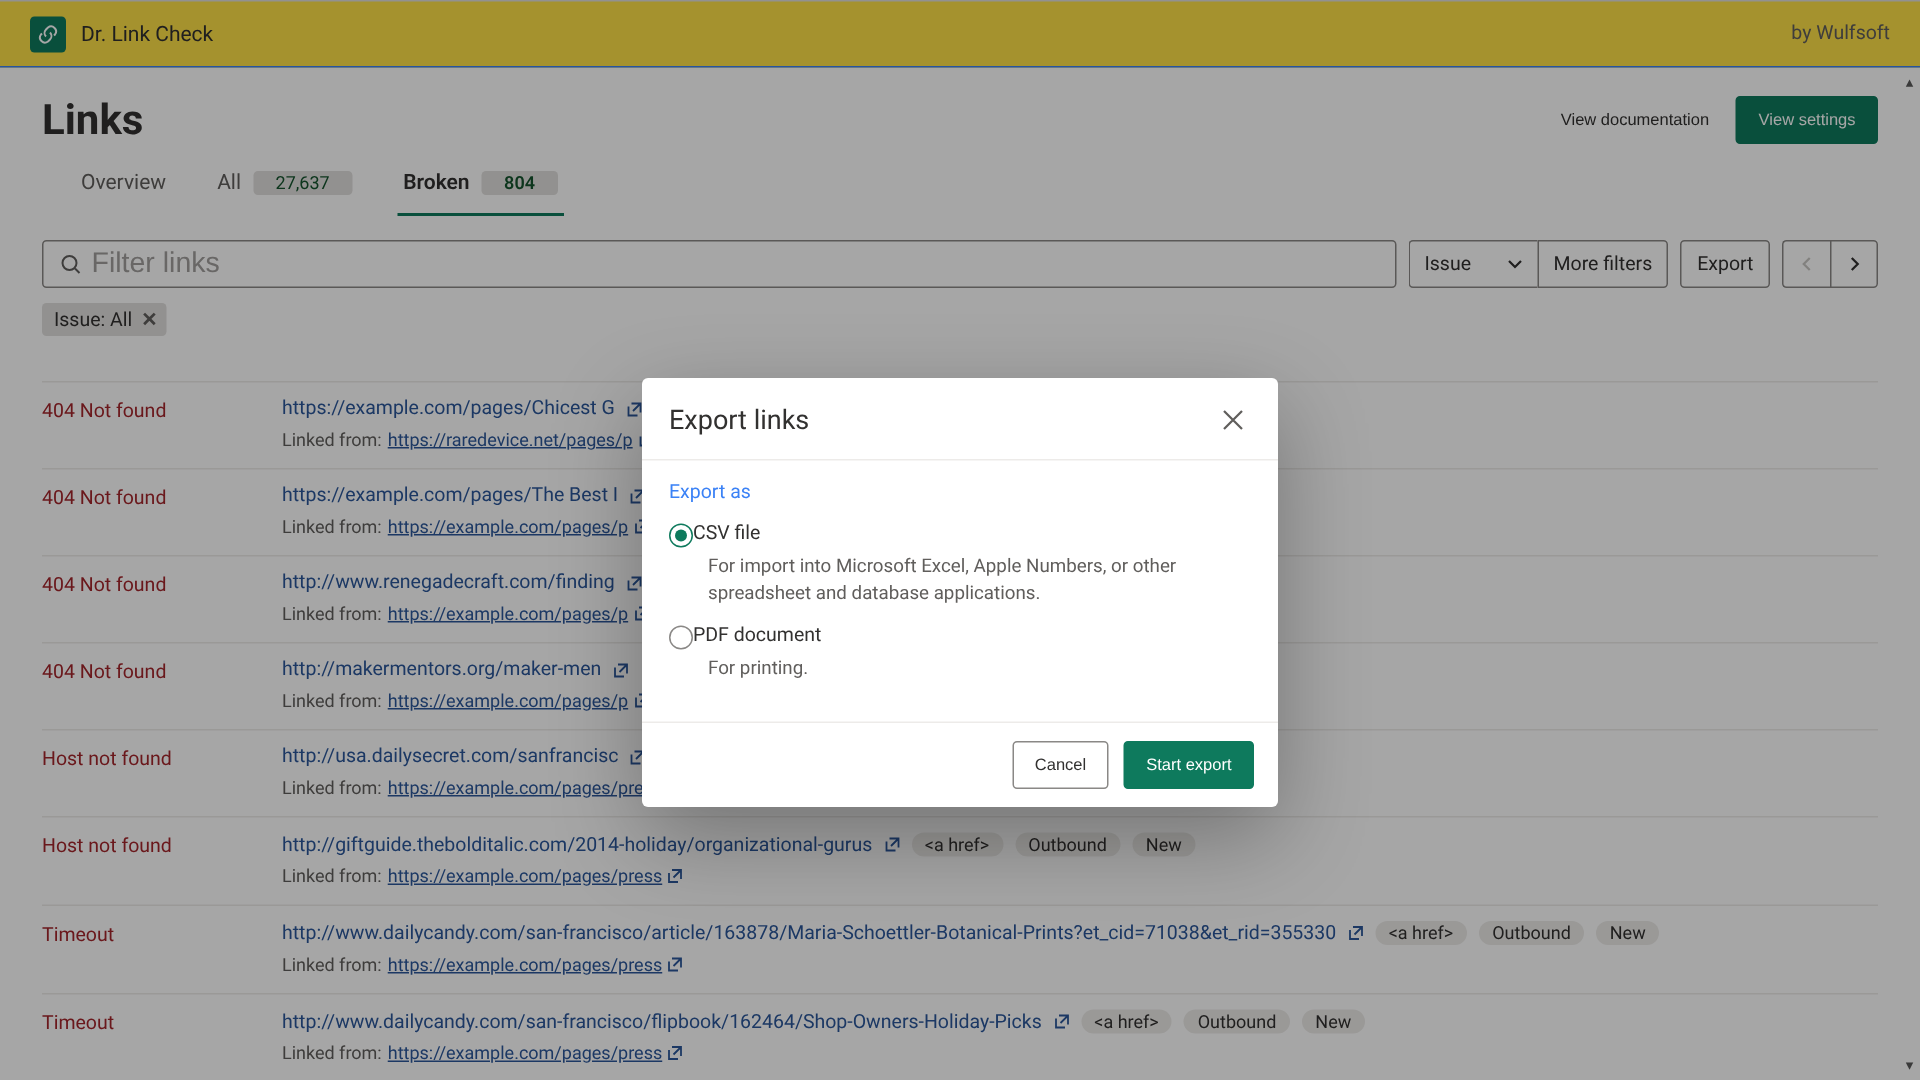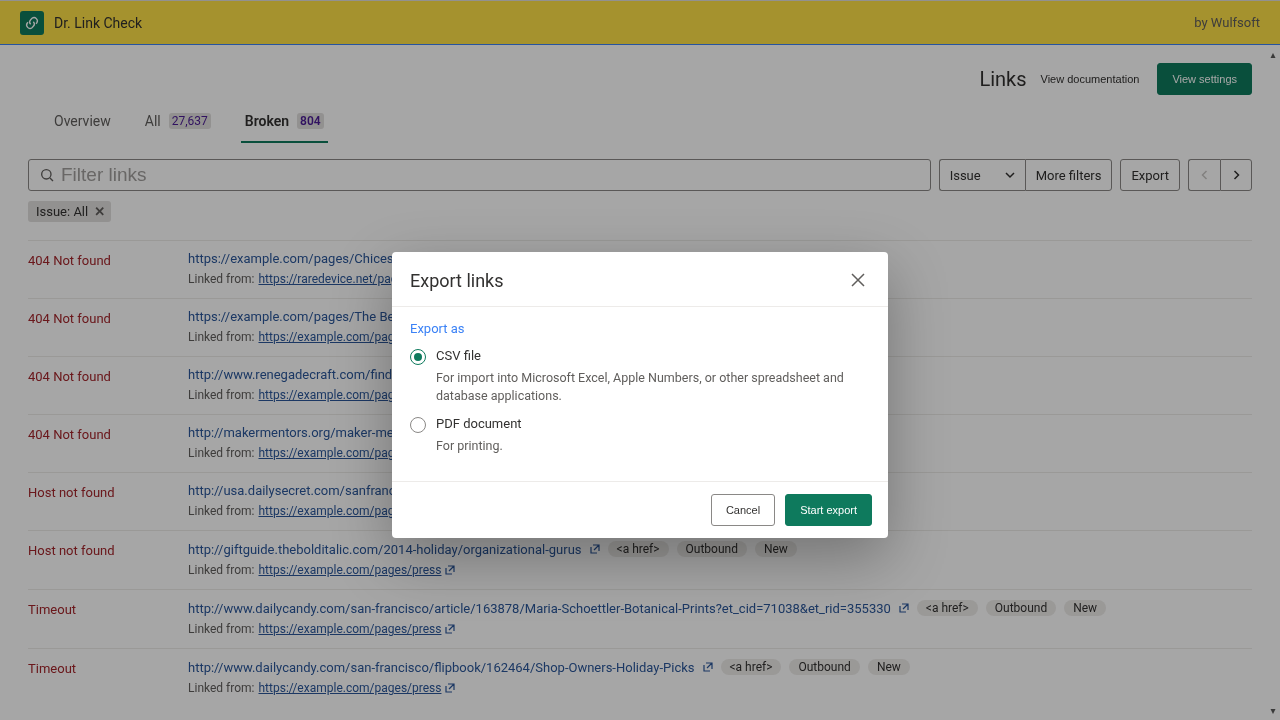--- a/index.html
+++ b/index.html
@@ -35,21 +35,21 @@
   .logo-icon svg { width: 16px; height: 16px; }
   .brand { font-size: 14px; color: #323130; }
   .topbar-spacer { flex: 1; }
   .by { font-size: 13px; color: #605e5c; }
   
   .page-head {
     display: flex;
     align-items: center;
     padding: 18px 28px 0 28px;
   }
-  .page-title { font-size: 20px; font-weight: 400; flex: 1; text-align: right; }
+  .page-title { font-size: 28px; font-weight: 700; flex: 1; }
   .btn {
     display: inline-flex; align-items: center;
     height: 32px; padding: 0 14px;
     border: 1px solid #8a8886; border-radius: 3px;
     background: #fff; color: #323130; font-size: 11px;
     cursor: pointer;
   }
   .btn.link { border: none; background: transparent; }
   .btn.primary { background: #0e7a5d; border-color: #0e7a5d; color: #fff; }
   .page-head .btn.link { margin-right: 4px; }
@@ -59,22 +59,22 @@
     border-bottom: none;
   }
   .tab {
     display: flex; align-items: center; gap: 8px;
     padding: 0 4px 12px 4px; cursor: pointer;
     font-size: 14px; color: #605e5c;
     border-bottom: 2px solid transparent;
   }
   .tab.active { color: #323130; border-bottom-color: #0e7a5d; font-weight:600; }
   .pill {
-    display: inline-block; background: #e1dfdd; color: #4c1d95;
-    border-radius: 3px; padding: 1px 3px; font-size: 12px;
+    display: inline-block; background: #e1dfdd; color: #14532d;
+    border-radius: 3px; padding: 1px 15px; font-size: 12px;
   }
   
   .content { padding: 16px 28px 0 28px; }
   .filterbar { display: flex; gap: 8px; align-items: center; }
   .search-wrap {
     flex: 1; display: flex; align-items: center;
     border: 1px solid #8a8886; border-radius: 3px;
     height: 32px; padding: 0 10px;
     background:#fff;
   }
@@ -103,21 +103,21 @@
   .nav-btns .navbtn:last-child { border-top-right-radius:3px; border-bottom-right-radius:3px;}
   .nav-btns .navbtn.disabled { color:#c8c6c4; cursor:default; }
   .chip-row { margin-top:10px; }
   .chip {
     display:inline-flex; align-items:center;
     background:#e1dfdd; border-radius:3px; padding:3px 6px 3px 8px;
     font-size:13px; gap:6px;
   }
   .chip .x { cursor:pointer; font-weight:bold; color:#605e5c; }
   
-  .list { margin-top:18px; }
+  .list { margin-top:30px; }
   .row {
     display:flex; padding:10px 0 12px 0;
     border-top:1px solid #edebe9;
   }
   .row:first-child { border-top:1px solid #edebe9; }
   .status {
     width:160px; flex-shrink:0;
     color:#a4262c; font-size:13px; padding-top:2px;
   }
   .linkcol { flex:1; min-width:0; }
@@ -135,33 +135,33 @@
     display:flex; align-items:center; gap:4px;
   }
   .from-url { color:#2b579a; }
   
   .overlay {
     position:absolute; inset:0; background:rgba(0,0,0,0.35);
     display:flex; align-items:flex-start; justify-content:center;
     padding-top:252px;
   }
   .modal {
-    width:496px; background:#fff; border-radius:4px;
+    width:424px; background:#fff; border-radius:4px;
     box-shadow:0 20px 60px rgba(0,0,0,0.3);
     overflow:hidden;
   }
   .modal-head {
     display:flex; align-items:center; padding:16px 18px 14px 18px;
     border-bottom:1px solid #edebe9;
   }
   .modal-title { font-size:18px; font-weight:400; flex:1; }
   .modal-close { width:24px; height:24px; display:flex; align-items:center; justify-content:center; cursor:pointer; color:#605e5c; }
   .modal-body { padding:14px 18px 18px 18px; }
   .section-label { font-size:13px; color:#3b82f6; margin-bottom:8px; }
-  .radio-row { display:flex; gap:10px; padding:4px 0 2px 0; align-items:flex-start; }
+  .radio-row { display:flex; padding:4px 0 2px 0; align-items:flex-start; }
   .radio-outer {
     width:16px; height:16px; border-radius:50%;
     border:1px solid #8a8886; flex-shrink:0; margin-top:1px;
     display:flex; align-items:center; justify-content:center;
     cursor:pointer;
   }
   .radio-outer.selected { border-color:#0e7a5d; }
   .radio-outer.selected .dot { width:8px; height:8px; border-radius:50%; background:#0e7a5d; }
   .radio-label { font-size:13px; color:#323130; }
   .radio-desc { font-size:12.5px; color:#605e5c; margin-left:26px; margin-top:2px; margin-bottom:8px; line-height:1.4; }

